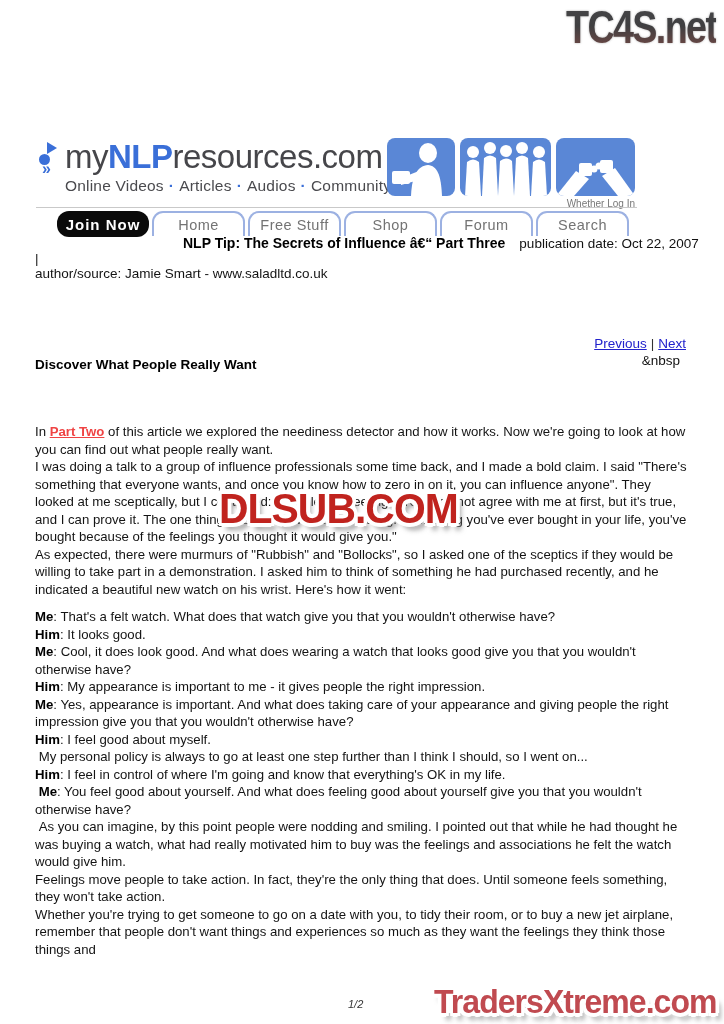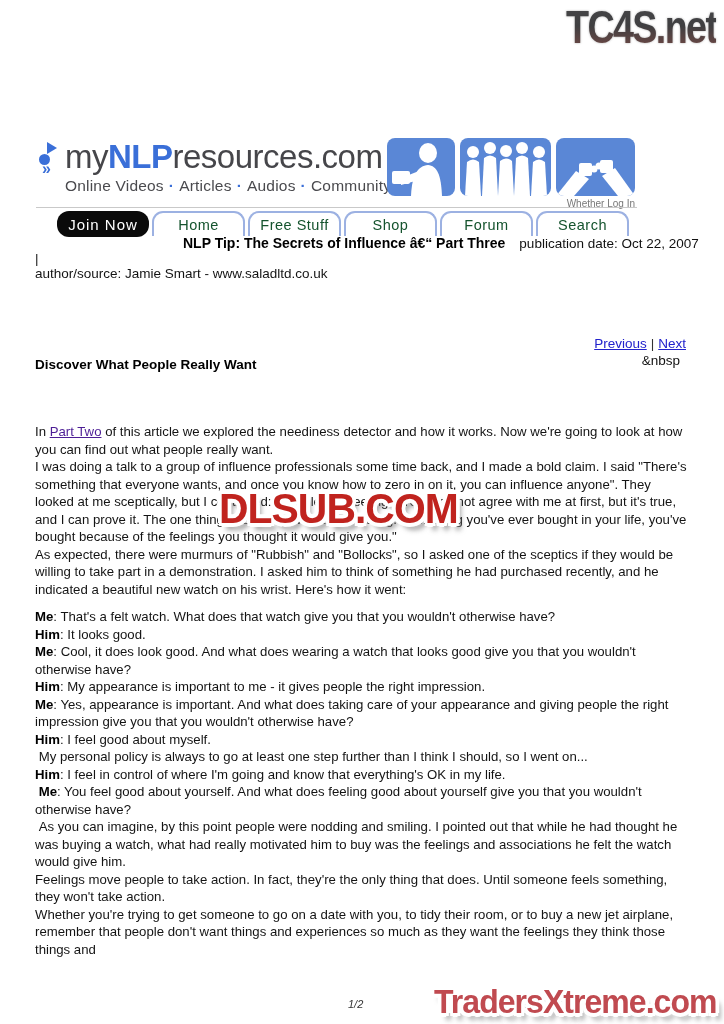--- a/index.html
+++ b/index.html
@@ -32,44 +32,44 @@
   .tile:last-child { margin-right:0; }
   .tile svg { display:block; width:100%; height:100%; }
   .members { position:absolute; left:38px; top:198px; width:597px; text-align:right;
              font-size:10px; color:#787878; cursor:pointer; }
 
   .header-rule { position:absolute; left:36px; top:207px; width:601px; height:1px; background:#c9c9c9; }
 
   
   .nav { position:absolute; left:57px; top:211px; display:flex; align-items:flex-start; }
   .join { width:92px; height:26px; background:#0a0a0a; color:#ffffff; border:none;
-          border-radius:12px; font-family:"Liberation Sans",sans-serif; font-size:15px; font-weight:normal;
+          border-radius:12px; font-family:"Liberation Sans",sans-serif; font-size:15px; font-weight:bold;
           letter-spacing:1px; cursor:pointer; }
   .tab { width:93px; height:25px; margin-left:3px; background:#ffffff;
          border:2px solid #9cb1e2; border-bottom:none; border-radius:11px 11px 0 0;
-         font-size:14.5px; color:#14532d; letter-spacing:0.5px;
+         font-size:14.5px; color:#737373; letter-spacing:0.5px;
          display:flex; align-items:center; justify-content:center; cursor:pointer; }
 
   
   .title-row { position:absolute; left:183px; top:234px; white-space:nowrap; }
   .title-bold { font-size:14px; font-weight:bold; color:#000;margin-top:36px; }
   .pub-date { font-size:13.5px; margin-left:14px; color:#111; }
   .pipe { position:absolute; left:35px; top:251px; font-size:13.5px; }
   .author { position:absolute; left:35px; top:266px; font-size:13.5px; }
   .pager { position:absolute; top:336px; right:38px; font-size:13.5px; }
   .pager a { color:#2222cc; text-decoration:underline; cursor:pointer; }
   .pager .sep { color:#333; margin:0 4px; }
   .nbsp { position:absolute; top:353px; right:44px; font-size:13.5px; color:#111; }
   .heading { position:absolute; left:35px; top:357px; font-size:13.5px; font-weight:bold; color:#000; }
 
   
   .body { position:absolute; left:35px; top:423px; width:655px;
           font-size:13.2px; line-height:17.5px; color:#141414; }
   .para { margin:0; }
-  .inline-link { color:#4c1d95; font-weight:normal; text-decoration:underline; cursor:pointer; }
+  .inline-link { color:#ef4444; font-weight:bold; text-decoration:underline; cursor:pointer; }
   .dialogue { margin-top:10px; }
   .dline { white-space:pre-wrap; }
   .dline b { color:#000; }
 
   
   .dlsub-wrap { position:absolute; left:219px; top:487px; transform:scaleX(0.95); transform-origin:left top; }
   .wm-back { font-weight:bold; color:#ffffff;
              text-shadow:-3px -3px 0 #fff, 3px -3px 0 #fff, -3px 3px 0 #fff, 3px 3px 0 #fff,
                          -4px 0 0 #fff, 4px 0 0 #fff, 0 -4px 0 #fff, 0 4px 0 #fff,
                          5px 7px 5px rgba(110,110,110,0.65); }

